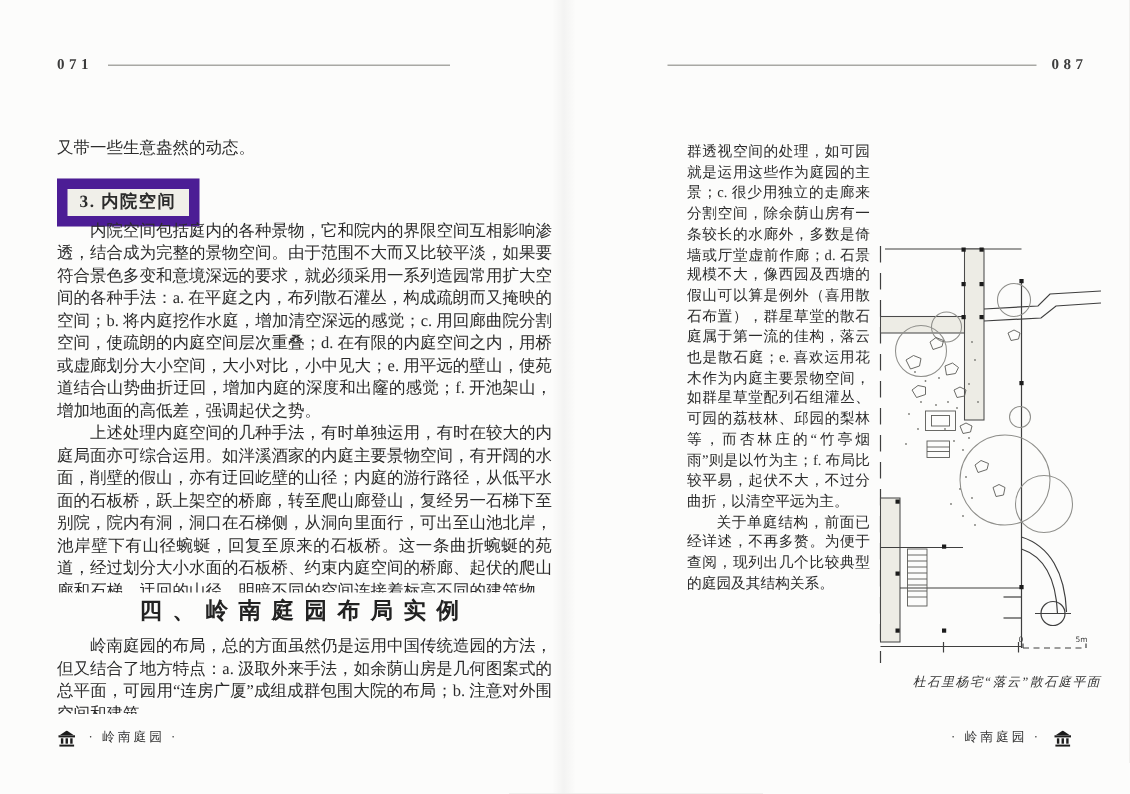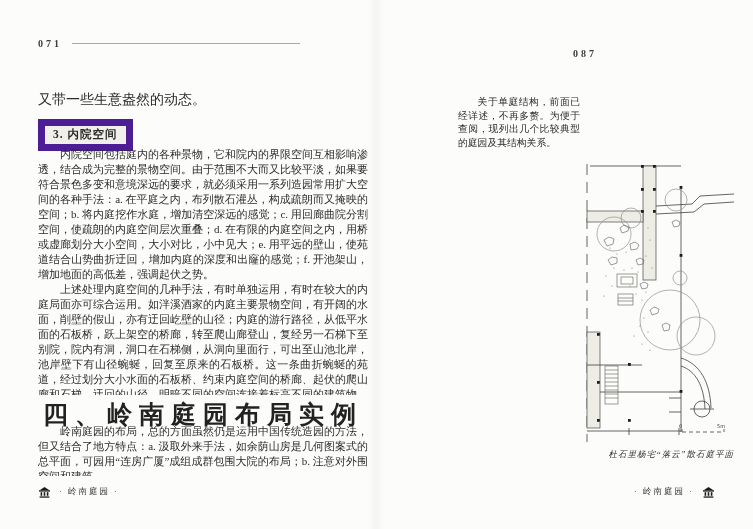--- a/index.html
+++ b/index.html
@@ -3,32 +3,32 @@
 <meta charset="utf-8">
 <style>
   html,body{margin:0;padding:0;background:#e8e6e1;}
   .stage{position:relative;width:753px;height:529px;margin:0 auto;background:#fcfcfb;
          font-family:"Liberation Serif","DejaVu Serif",serif;color:#2b2b2b;overflow:hidden;}
   .stage::after{content:"";position:absolute;left:368px;top:0;width:16px;height:100%;
          background:linear-gradient(90deg,rgba(0,0,0,0),rgba(0,0,0,0.035),rgba(0,0,0,0));pointer-events:none;}
   
   .hdr{position:absolute;top:38px;display:flex;align-items:center;gap:10px;}
   .hdr-left{left:38px;width:262px;}
-  .hdr-right{left:445px;width:280px;justify-content:flex-start;flex-direction:column;}
+  .hdr-right{left:445px;width:280px;justify-content:flex-start;}
   .pageno{font-size:10px;font-weight:bold;letter-spacing:3px;color:#3c3c3c;white-space:nowrap;}
   .rule{height:1px;background:#a8a8a4;flex:1;}
   
-  .frag{position:absolute;left:38px;top:92px;width:330px;font-size:14px;line-height:15px;margin:0;}
+  .frag{position:absolute;left:38px;top:92px;width:330px;font-size:11px;line-height:15px;margin:0;}
   .sec-head{position:absolute;left:38px;top:119px;display:inline-block;font-size:11.5px;font-weight:bold;
             border:7px solid #4c1d95;background:#f0efe9;padding:1px 8px 2px 8px;letter-spacing:1px;}
   .body-block{position:absolute;left:38px;top:147px;width:330px;height:248px;overflow:hidden;}
   .body-block p, .para3 p, .rcol p{margin:0;font-size:11px;line-height:15px;text-align:justify;}
   .ind{text-indent:2em;}
   .chapter{position:absolute;left:38px;top:398px;width:330px;margin:0;text-align:center;
-           font-size:25px;font-weight:bold;letter-spacing:7px;color:#222;font-family:"DejaVu Serif",serif;}
+           font-size:15px;font-weight:bold;letter-spacing:7px;color:#222;font-family:"DejaVu Serif",serif;}
   .para3{position:absolute;left:38px;top:424px;width:330px;height:52px;overflow:hidden;}
   
   .footer{position:absolute;top:486px;display:flex;align-items:center;gap:8px;}
   .footer-left{left:38px;}
   .footer-right{right:38px;}
   .footer-label{font-size:8.5px;letter-spacing:2px;color:#333;}
   .pav-icon{width:13px;height:11px;display:block;}
   
   .rcol{position:absolute;left:458px;top:95px;width:122px;height:368px;overflow:hidden;}
   .rcol p{font-size:9.8px;line-height:13.7px;}
@@ -83,20 +83,21 @@
     </div>
   </div>
 
   <div>
     <div class="hdr hdr-right">
       <span class="rule"></span>
       <span class="pageno">087</span>
     </div>
 
     <div class="rcol">
+      <p>群透视空间的处理，如可园就是运用这些作为庭园的主景；c. 很少用独立的走廊来分割空间，除余荫山房有一条较长的水廊外，多数是倚墙或厅堂虚前作廊；d. 石景规模不大，像西园及西塘的假山可以算是例外（喜用散石布置），群星草堂的散石庭属于第一流的佳构，落云也是散石庭；e. 喜欢运用花木作为内庭主要景物空间，如群星草堂配列石组灌丛、可园的荔枝林、邱园的梨林等，而杏林庄的“竹亭烟雨”则是以竹为主；f. 布局比较平易，起伏不大，不过分曲折，以清空平远为主。</p>
       <p class="ind">关于单庭结构，前面已经详述，不再多赘。为便于查阅，现列出几个比较典型的庭园及其结构关系。</p>
     </div>
 
     <figure class="figure" style="margin:0">
       <svg viewBox="0 0 150 284" width="150" height="284">
 
         <line class="plan-ink" x1="3" y1="4" x2="3" y2="282" stroke-dasharray="11 7"></line>
         <line class="plan-ink" x1="6" y1="6" x2="97" y2="6"></line>
         <rect class="plan-wall" x="59" y="6" width="13" height="114"></rect>
         <rect class="plan-wall" x="3" y="51" width="56" height="11"></rect>

